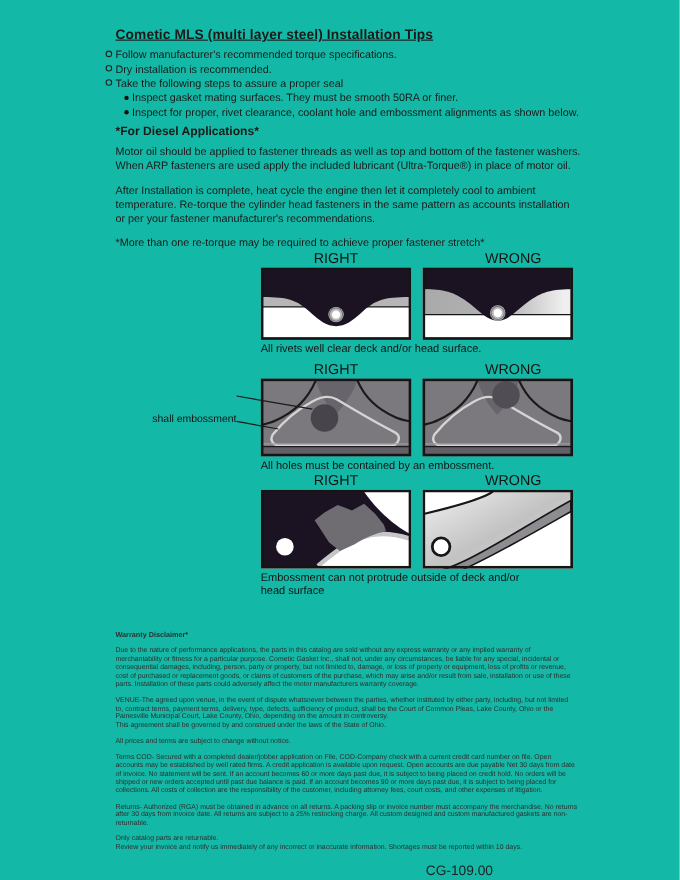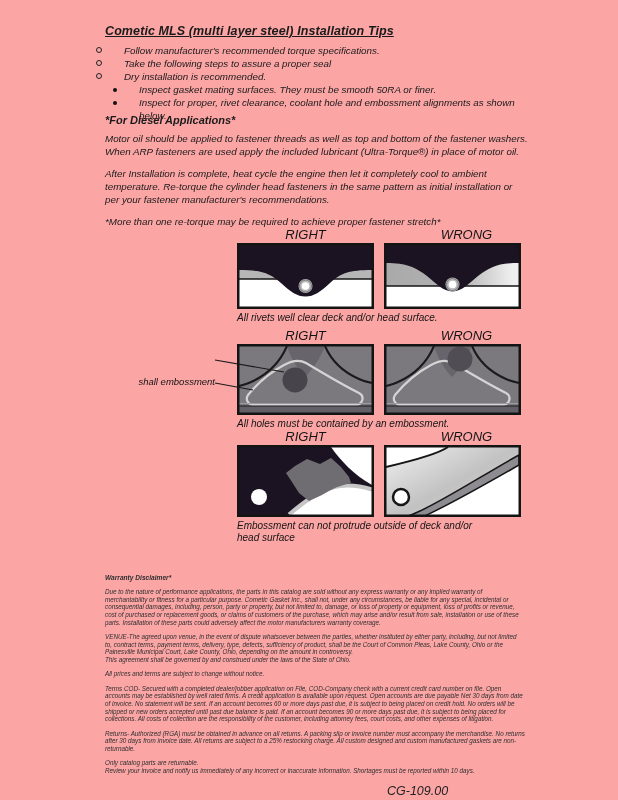--- a/index.html
+++ b/index.html
@@ -1,24 +1,24 @@
 <!DOCTYPE html>
 <html><head>
 <meta charset="utf-8">
 <style>
   html,body{margin:0;padding:0;background:#fff;}
   body{width:618px;height:800px;position:relative;overflow:hidden;
        font-family:"Liberation Sans",sans-serif;color:#1a1a1a;}
-  .page{position:absolute;inset:0;background:#fca5a5;font-style:italic;}
+  .page{position:absolute;inset:0;background:#14b8a6;}
 
   .title{position:absolute;left:105px;top:24px;font-size:12.5px;font-weight:bold;
          text-decoration:underline;letter-spacing:0.1px;}
 
   .bullets{position:absolute;left:96px;top:44px;width:440px;}
-  .bl{display:flex;align-items:baseline;gap:22px;font-size:9.8px;line-height:13px;}
+  .bl{display:flex;align-items:baseline;gap:3px;font-size:9.8px;line-height:13px;}
   .bl.sub{margin-left:17px;}
   .ob{width:4px;height:4px;border:1px solid #222;border-radius:50%;flex:none;transform:translateY(-1px);}
   .fb{width:4px;height:4px;background:#111;border-radius:50%;flex:none;transform:translateY(-1px);}
 
   .diesel{position:absolute;left:105px;top:114px;width:424px;}
   .dh{font-size:11px;font-weight:bold;margin:0 0 6px 0;}
   .bp{font-size:9.8px;line-height:13px;margin:0 0 9px 0;}
 
   .drow{position:absolute;left:237px;width:300px;}
   .r1{top:228px;}.r2{top:329px;}.r3{top:430px;}
@@ -48,40 +48,40 @@
 
   <div class="title">Cometic MLS (multi layer steel) Installation Tips</div>
 
   <div class="bullets">
     <div class="bl">
       <span class="ob"></span>
       <span>Follow manufacturer's recommended torque specifications.</span>
     </div>
     <div class="bl">
       <span class="ob"></span>
-      <span>Take the following steps to assure a proper seal</span>
+      <span>Dry installation is recommended.</span>
     </div>
     <div class="bl">
       <span class="ob"></span>
-      <span>Dry installation is recommended.</span>
+      <span>Take the following steps to assure a proper seal</span>
     </div>
     <div class="bl sub">
       <span class="fb"></span>
       <span>Inspect gasket mating surfaces.  They must be smooth 50RA or finer.</span>
     </div>
     <div class="bl sub">
       <span class="fb"></span>
       <span>Inspect for proper, rivet clearance, coolant hole and embossment alignments as shown below.</span>
     </div>
   </div>
 
   <div class="diesel">
     <div class="dh">*For Diesel Applications*</div>
     <p class="bp">Motor oil should be applied to fastener threads as well as top and bottom of the fastener washers. When ARP fasteners are used apply the included lubricant (Ultra-Torque®) in place of motor oil.</p>
-    <p class="bp">After Installation is complete, heat cycle the engine then let it completely cool to ambient temperature. Re-torque the cylinder head fasteners in the same pattern as initial installation or per your fastener manufacturer's recommendations.</p>
+    <p class="bp">After Installation is complete, heat cycle the engine then let it completely cool to ambient temperature. Re-torque the cylinder head fasteners in the same pattern as accounts installation or per your fastener manufacturer's recommendations.</p>
     <p class="bp">*More than one re-torque may be required to achieve proper fastener stretch*</p>
   </div>
 
   <div class="drow r1">
     <div class="dlabels">
       <span>RIGHT</span>
       <span>WRONG</span>
     </div>
     <div class="dpanels">
       <svg width="137" height="66" viewBox="0 0 137 66">

